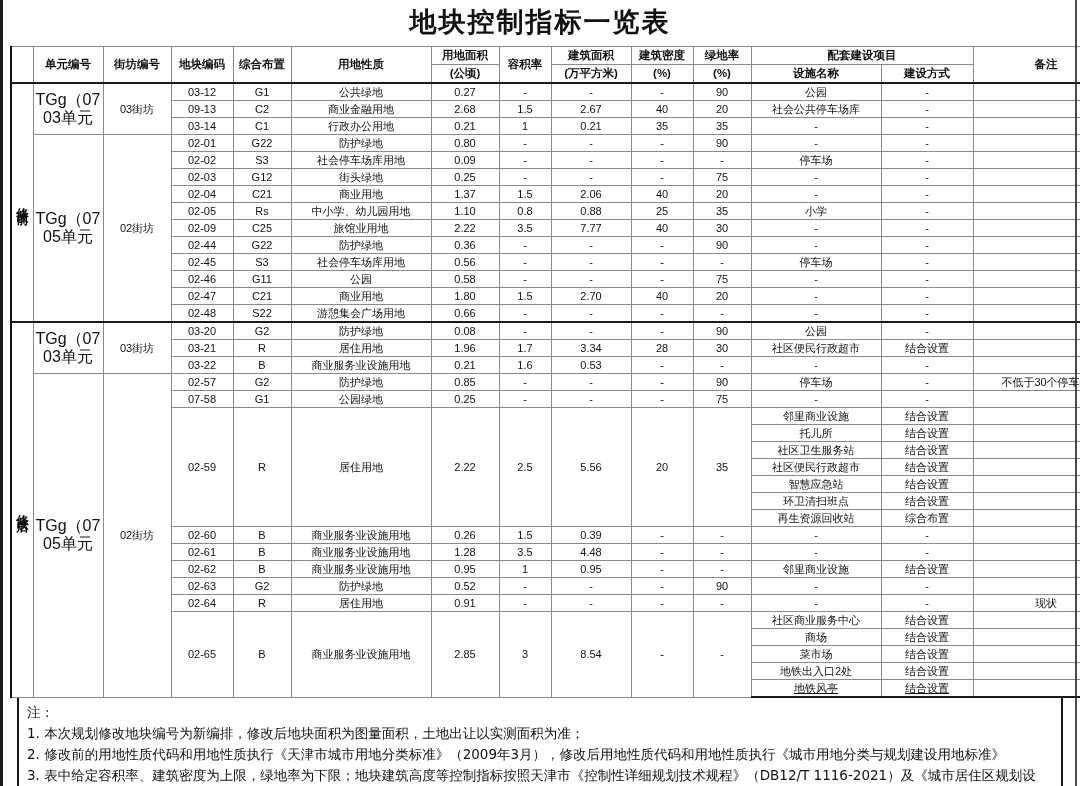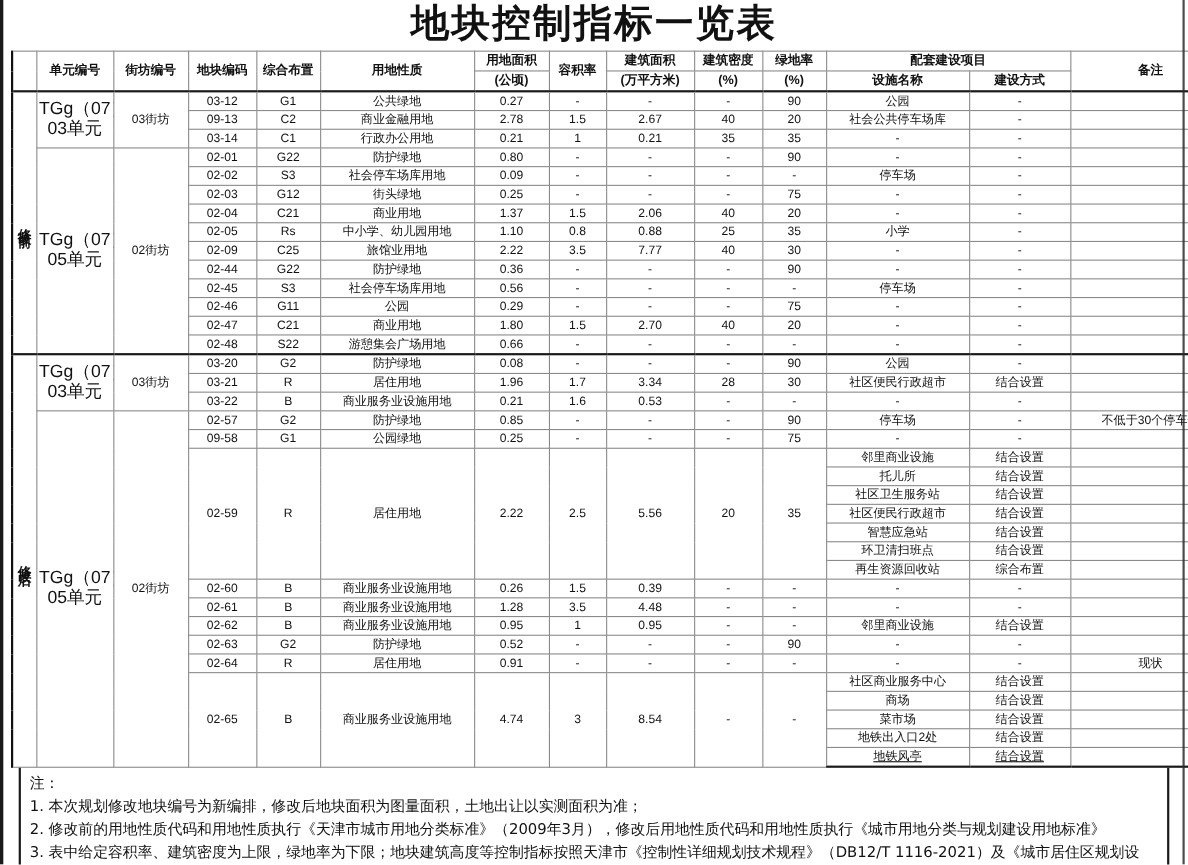--- a/index.html
+++ b/index.html
@@ -19,21 +19,21 @@
   #page::before{
     content:"";position:absolute;left:0;top:0;bottom:0;width:3px;
     background:#1a1a1a;
   }
   #page::after{
     content:"";position:absolute;right:3px;top:0;bottom:0;width:2px;
     background:#2b2b2b;opacity:.85;
   }
   .title{
     text-align:center;
-    font-size:35px;
+    font-size:27px;
     font-weight:bold;
     letter-spacing:2px;
     line-height:44px;
     height:46px;
     font-family:"DejaVu Sans","Liberation Sans",sans-serif;
   }
   table.grid{
     border-collapse:collapse;
     width:1046px;
     margin:0 auto;
@@ -168,21 +168,21 @@
           <td rowspan="1">-</td>
           <td rowspan="1">90</td>
           <td>公园</td>
           <td>-</td>
           <td></td>
         </tr>
         <tr class="drow">
           <td rowspan="1">09-13</td>
           <td rowspan="1">C2</td>
           <td rowspan="1">商业金融用地</td>
-          <td rowspan="1">2.78</td>
+          <td rowspan="1">2.68</td>
           <td rowspan="1">1.5</td>
           <td rowspan="1">2.67</td>
           <td rowspan="1">40</td>
           <td rowspan="1">20</td>
           <td>社会公共停车场库</td>
           <td>-</td>
           <td></td>
         </tr>
         <tr class="drow">
           <td rowspan="1">03-14</td>
@@ -300,21 +300,21 @@
           <td rowspan="1">-</td>
           <td rowspan="1">-</td>
           <td>停车场</td>
           <td>-</td>
           <td></td>
         </tr>
         <tr class="drow">
           <td rowspan="1">02-46</td>
           <td rowspan="1">G11</td>
           <td rowspan="1">公园</td>
-          <td rowspan="1">0.29</td>
+          <td rowspan="1">0.58</td>
           <td rowspan="1">-</td>
           <td rowspan="1">-</td>
           <td rowspan="1">-</td>
           <td rowspan="1">75</td>
           <td>-</td>
           <td>-</td>
           <td></td>
         </tr>
         <tr class="drow">
           <td rowspan="1">02-47</td>
@@ -393,21 +393,21 @@
           <td rowspan="1">0.85</td>
           <td rowspan="1">-</td>
           <td rowspan="1">-</td>
           <td rowspan="1">-</td>
           <td rowspan="1">90</td>
           <td>停车场</td>
           <td>-</td>
           <td>不低于30个停车位</td>
         </tr>
         <tr class="drow">
-          <td rowspan="1">09-58</td>
+          <td rowspan="1">07-58</td>
           <td rowspan="1">G1</td>
           <td rowspan="1">公园绿地</td>
           <td rowspan="1">0.25</td>
           <td rowspan="1">-</td>
           <td rowspan="1">-</td>
           <td rowspan="1">-</td>
           <td rowspan="1">75</td>
           <td>-</td>
           <td>-</td>
           <td></td>
@@ -517,21 +517,21 @@
           <td rowspan="1">-</td>
           <td rowspan="1">-</td>
           <td>-</td>
           <td>-</td>
           <td>现状</td>
         </tr>
         <tr class="drow">
           <td rowspan="5">02-65</td>
           <td rowspan="5">B</td>
           <td rowspan="5">商业服务业设施用地</td>
-          <td rowspan="5">4.74</td>
+          <td rowspan="5">2.85</td>
           <td rowspan="5">3</td>
           <td rowspan="5">8.54</td>
           <td rowspan="5">-</td>
           <td rowspan="5">-</td>
           <td>社区商业服务中心</td>
           <td>结合设置</td>
           <td></td>
         </tr>
         <tr class="drow">
           <td>商场</td>

